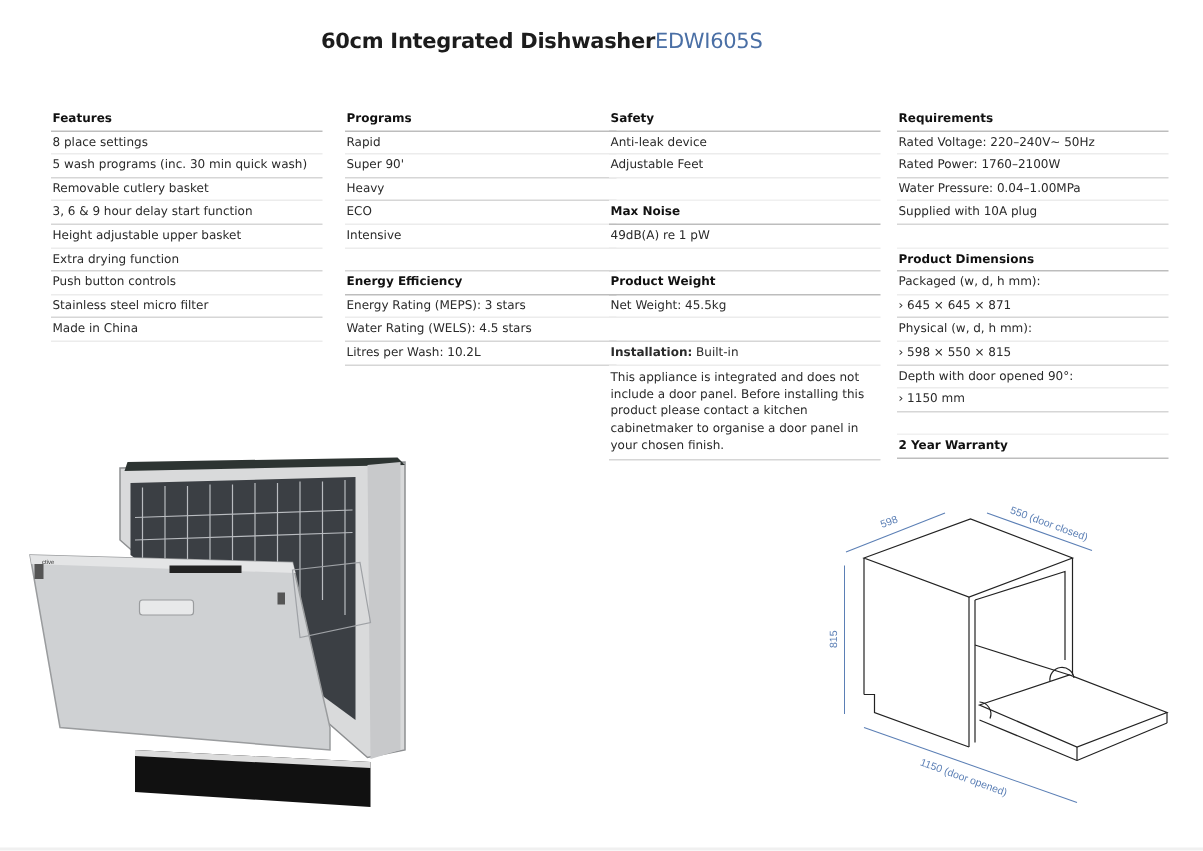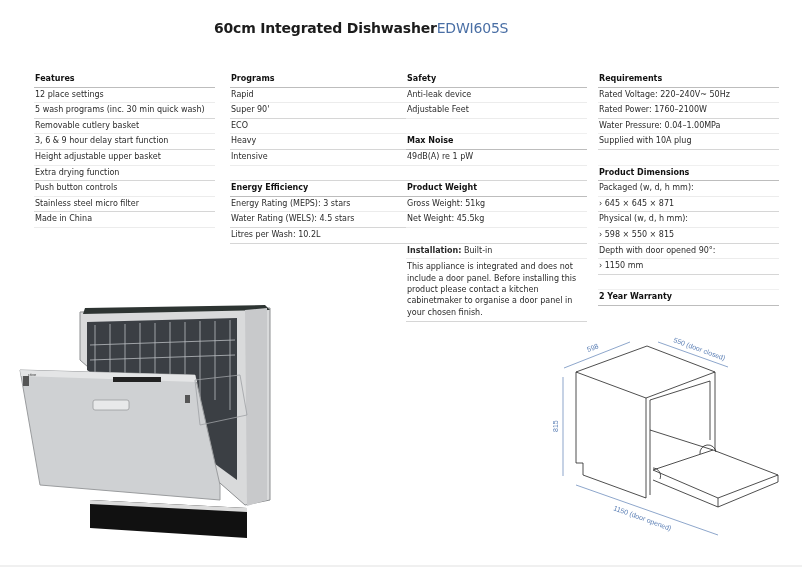--- a/index.html
+++ b/index.html
@@ -20,55 +20,54 @@
 </style>
 </head>
 <body>
 
 <div class="title">
   <span>60cm Integrated Dishwasher</span><span class="model">EDWI605S</span>
 </div>
 
 <div class="col" style="left:34px;">
   <div class="row head">Features</div>
-  <div class="row thin">12 place settings</div>
+  <div class="row thin">8 place settings</div>
   <div class="row">5 wash programs (inc. 30 min quick wash)</div>
   <div class="row thin">Removable cutlery basket</div>
   <div class="row">3, 6 &amp; 9 hour delay start function</div>
   <div class="row thin">Height adjustable upper basket</div>
   <div class="row">Extra drying function</div>
   <div class="row thin">Push button controls</div>
   <div class="row">Stainless steel micro filter</div>
   <div class="row thin">Made in China</div>
 </div>
 
 <div class="col" style="left:230px;">
   <div class="row head">Programs</div>
   <div class="row thin">Rapid</div>
   <div class="row">Super 90'</div>
+  <div class="row">Heavy</div>
   <div class="row thin">ECO</div>
-  <div class="row">Heavy</div>
   <div class="row thin">Intensive</div>
   <div class="row"></div>
   <div class="row head">Energy Efficiency</div>
   <div class="row thin">Energy Rating (MEPS): 3 stars</div>
   <div class="row">Water Rating (WELS): 4.5 stars</div>
   <div class="row">Litres per Wash: 10.2L</div>
 </div>
 
 <div class="col" style="left:406px;">
   <div class="row head">Safety</div>
   <div class="row thin">Anti-leak device</div>
   <div class="row thin">Adjustable Feet</div>
   <div class="row blank"></div>
   <div class="row head">Max Noise</div>
   <div class="row thin">49dB(A)  re 1 pW</div>
   <div class="row"></div>
   <div class="row head">Product Weight</div>
-  <div class="row thin">Gross Weight: 51kg</div>
   <div class="row thin">Net Weight: 45.5kg</div>
   <div class="row"></div>
   <div class="row thin"><span class="b">Installation:</span><span> Built-in</span></div>
   <div class="para">This appliance is integrated and does not include a door panel. Before installing this product please contact a kitchen cabinetmaker to organise a door panel in your chosen finish.</div>
 </div>
 
 <div class="col" style="left:598px;">
   <div class="row head">Requirements</div>
   <div class="row thin">Rated Voltage: 220–240V~ 50Hz</div>
   <div class="row">Rated Power: 1760–2100W</div>

